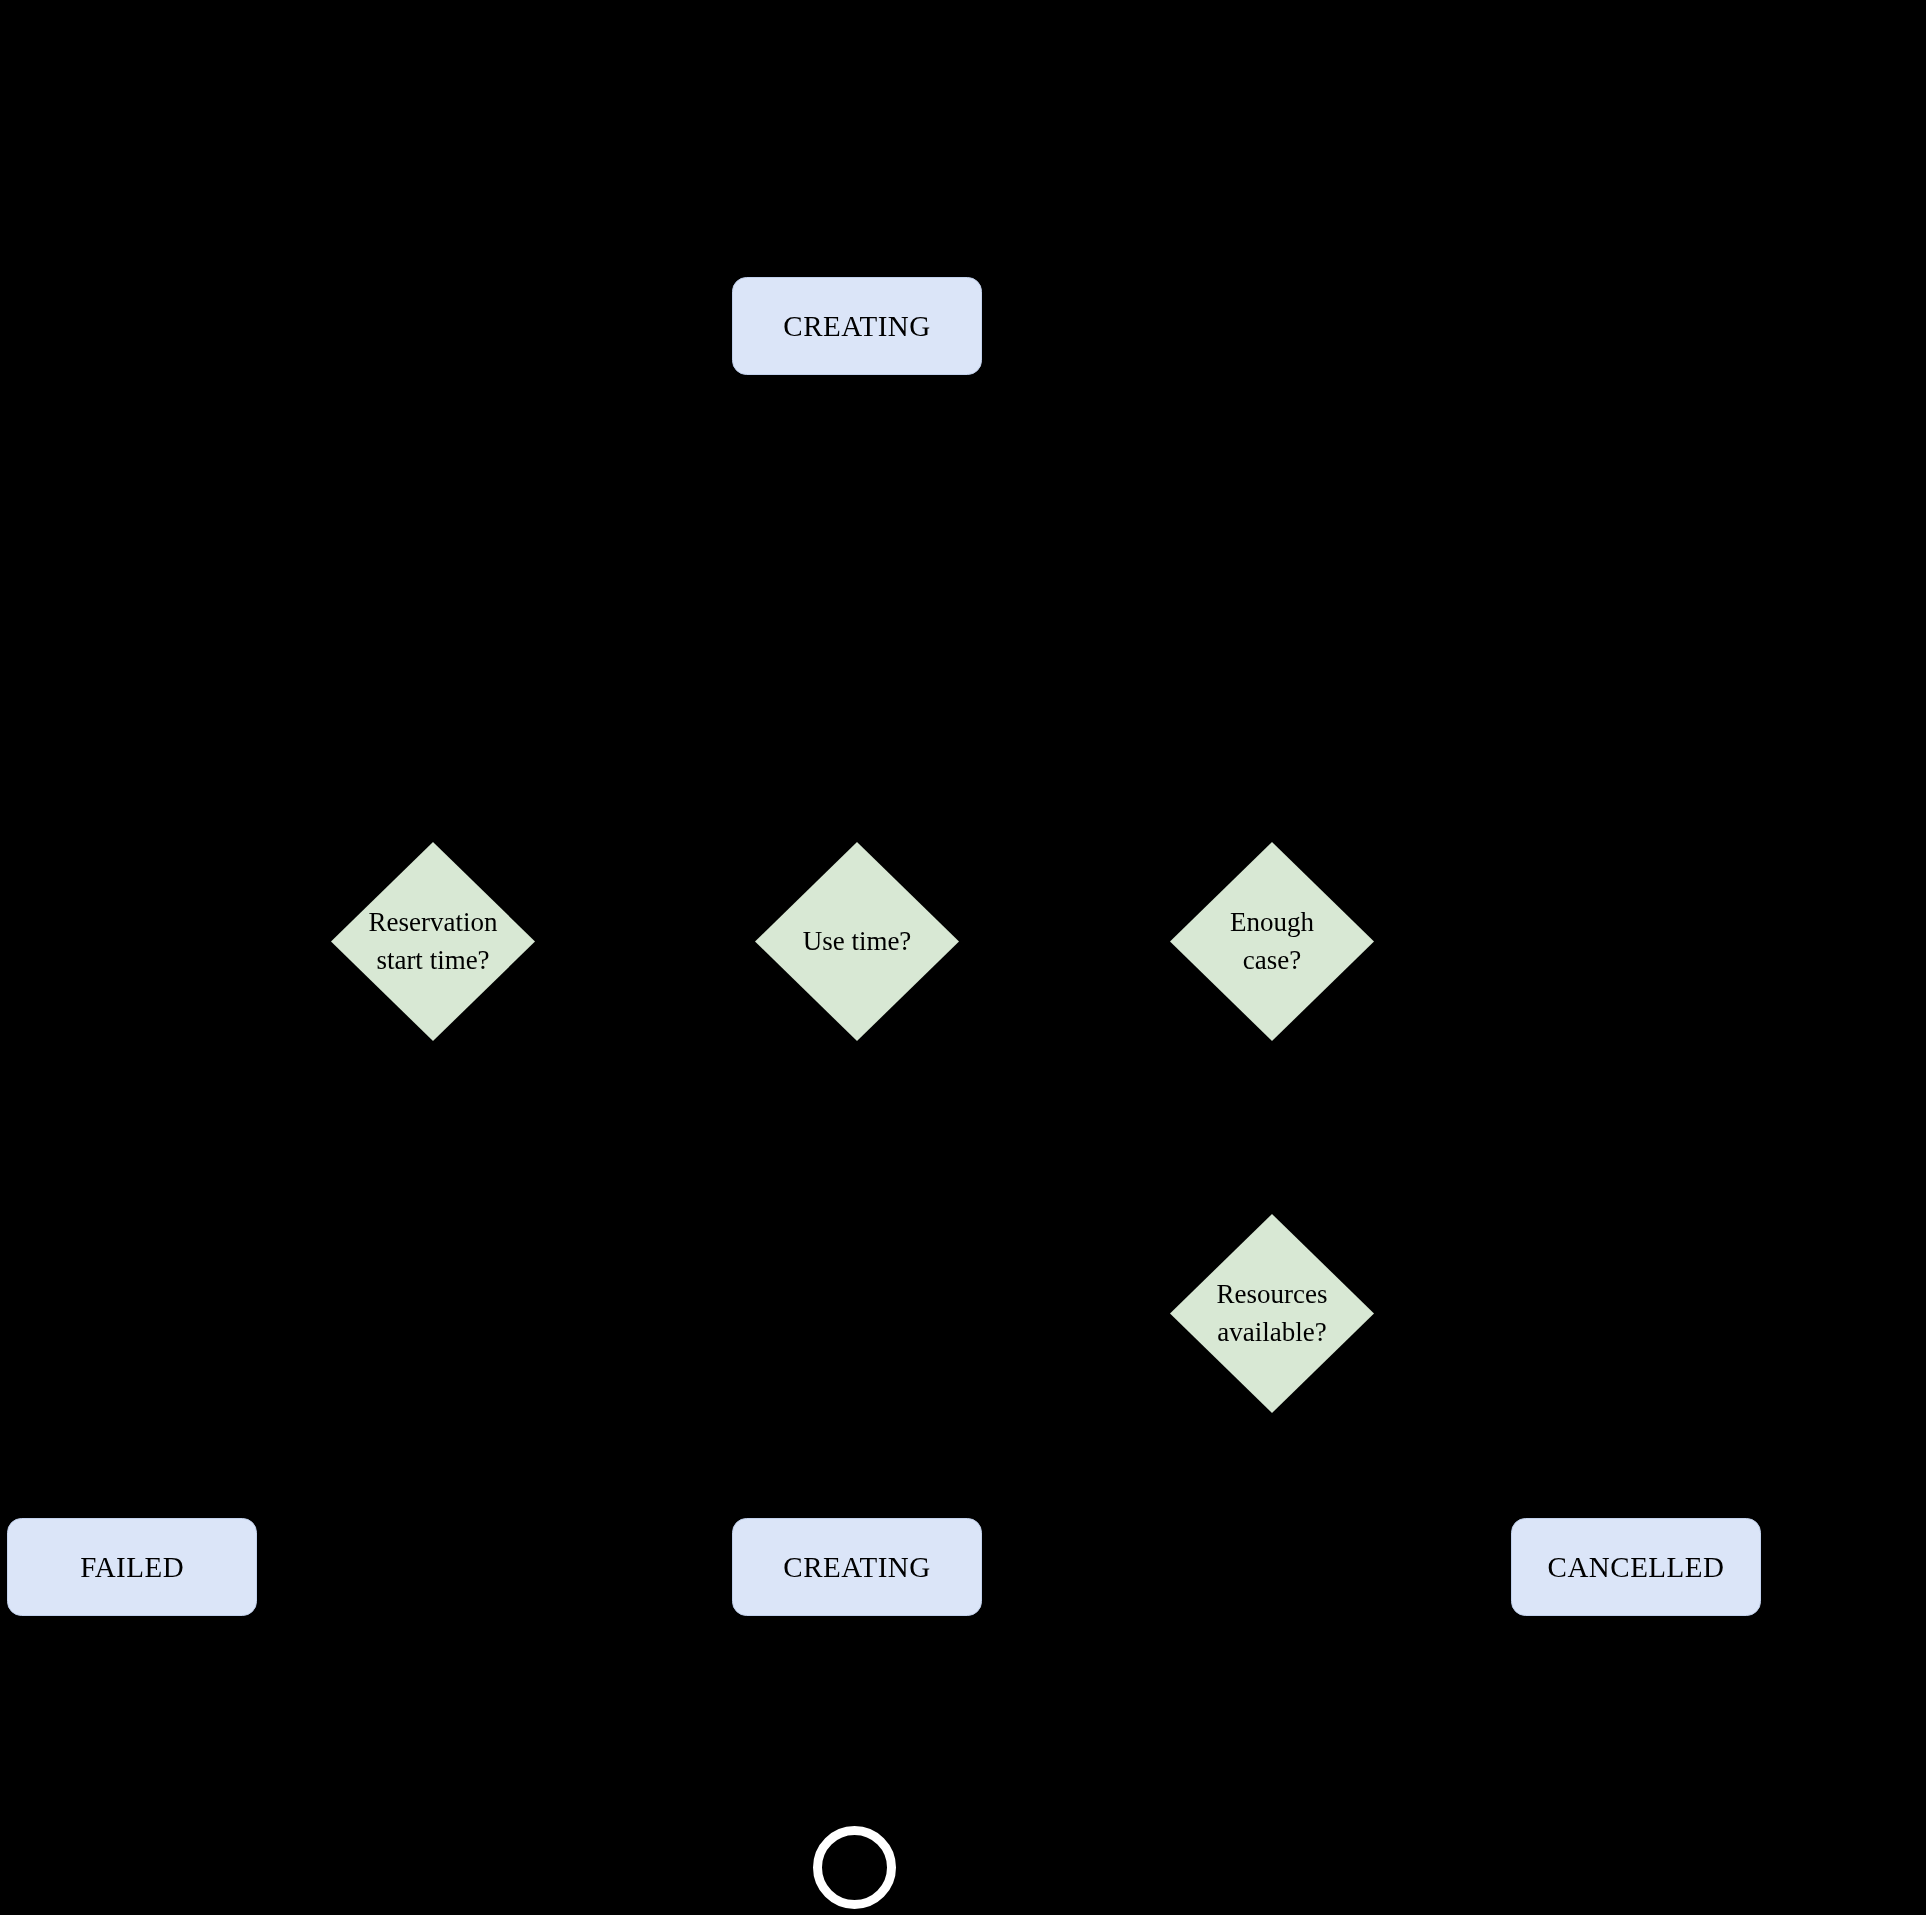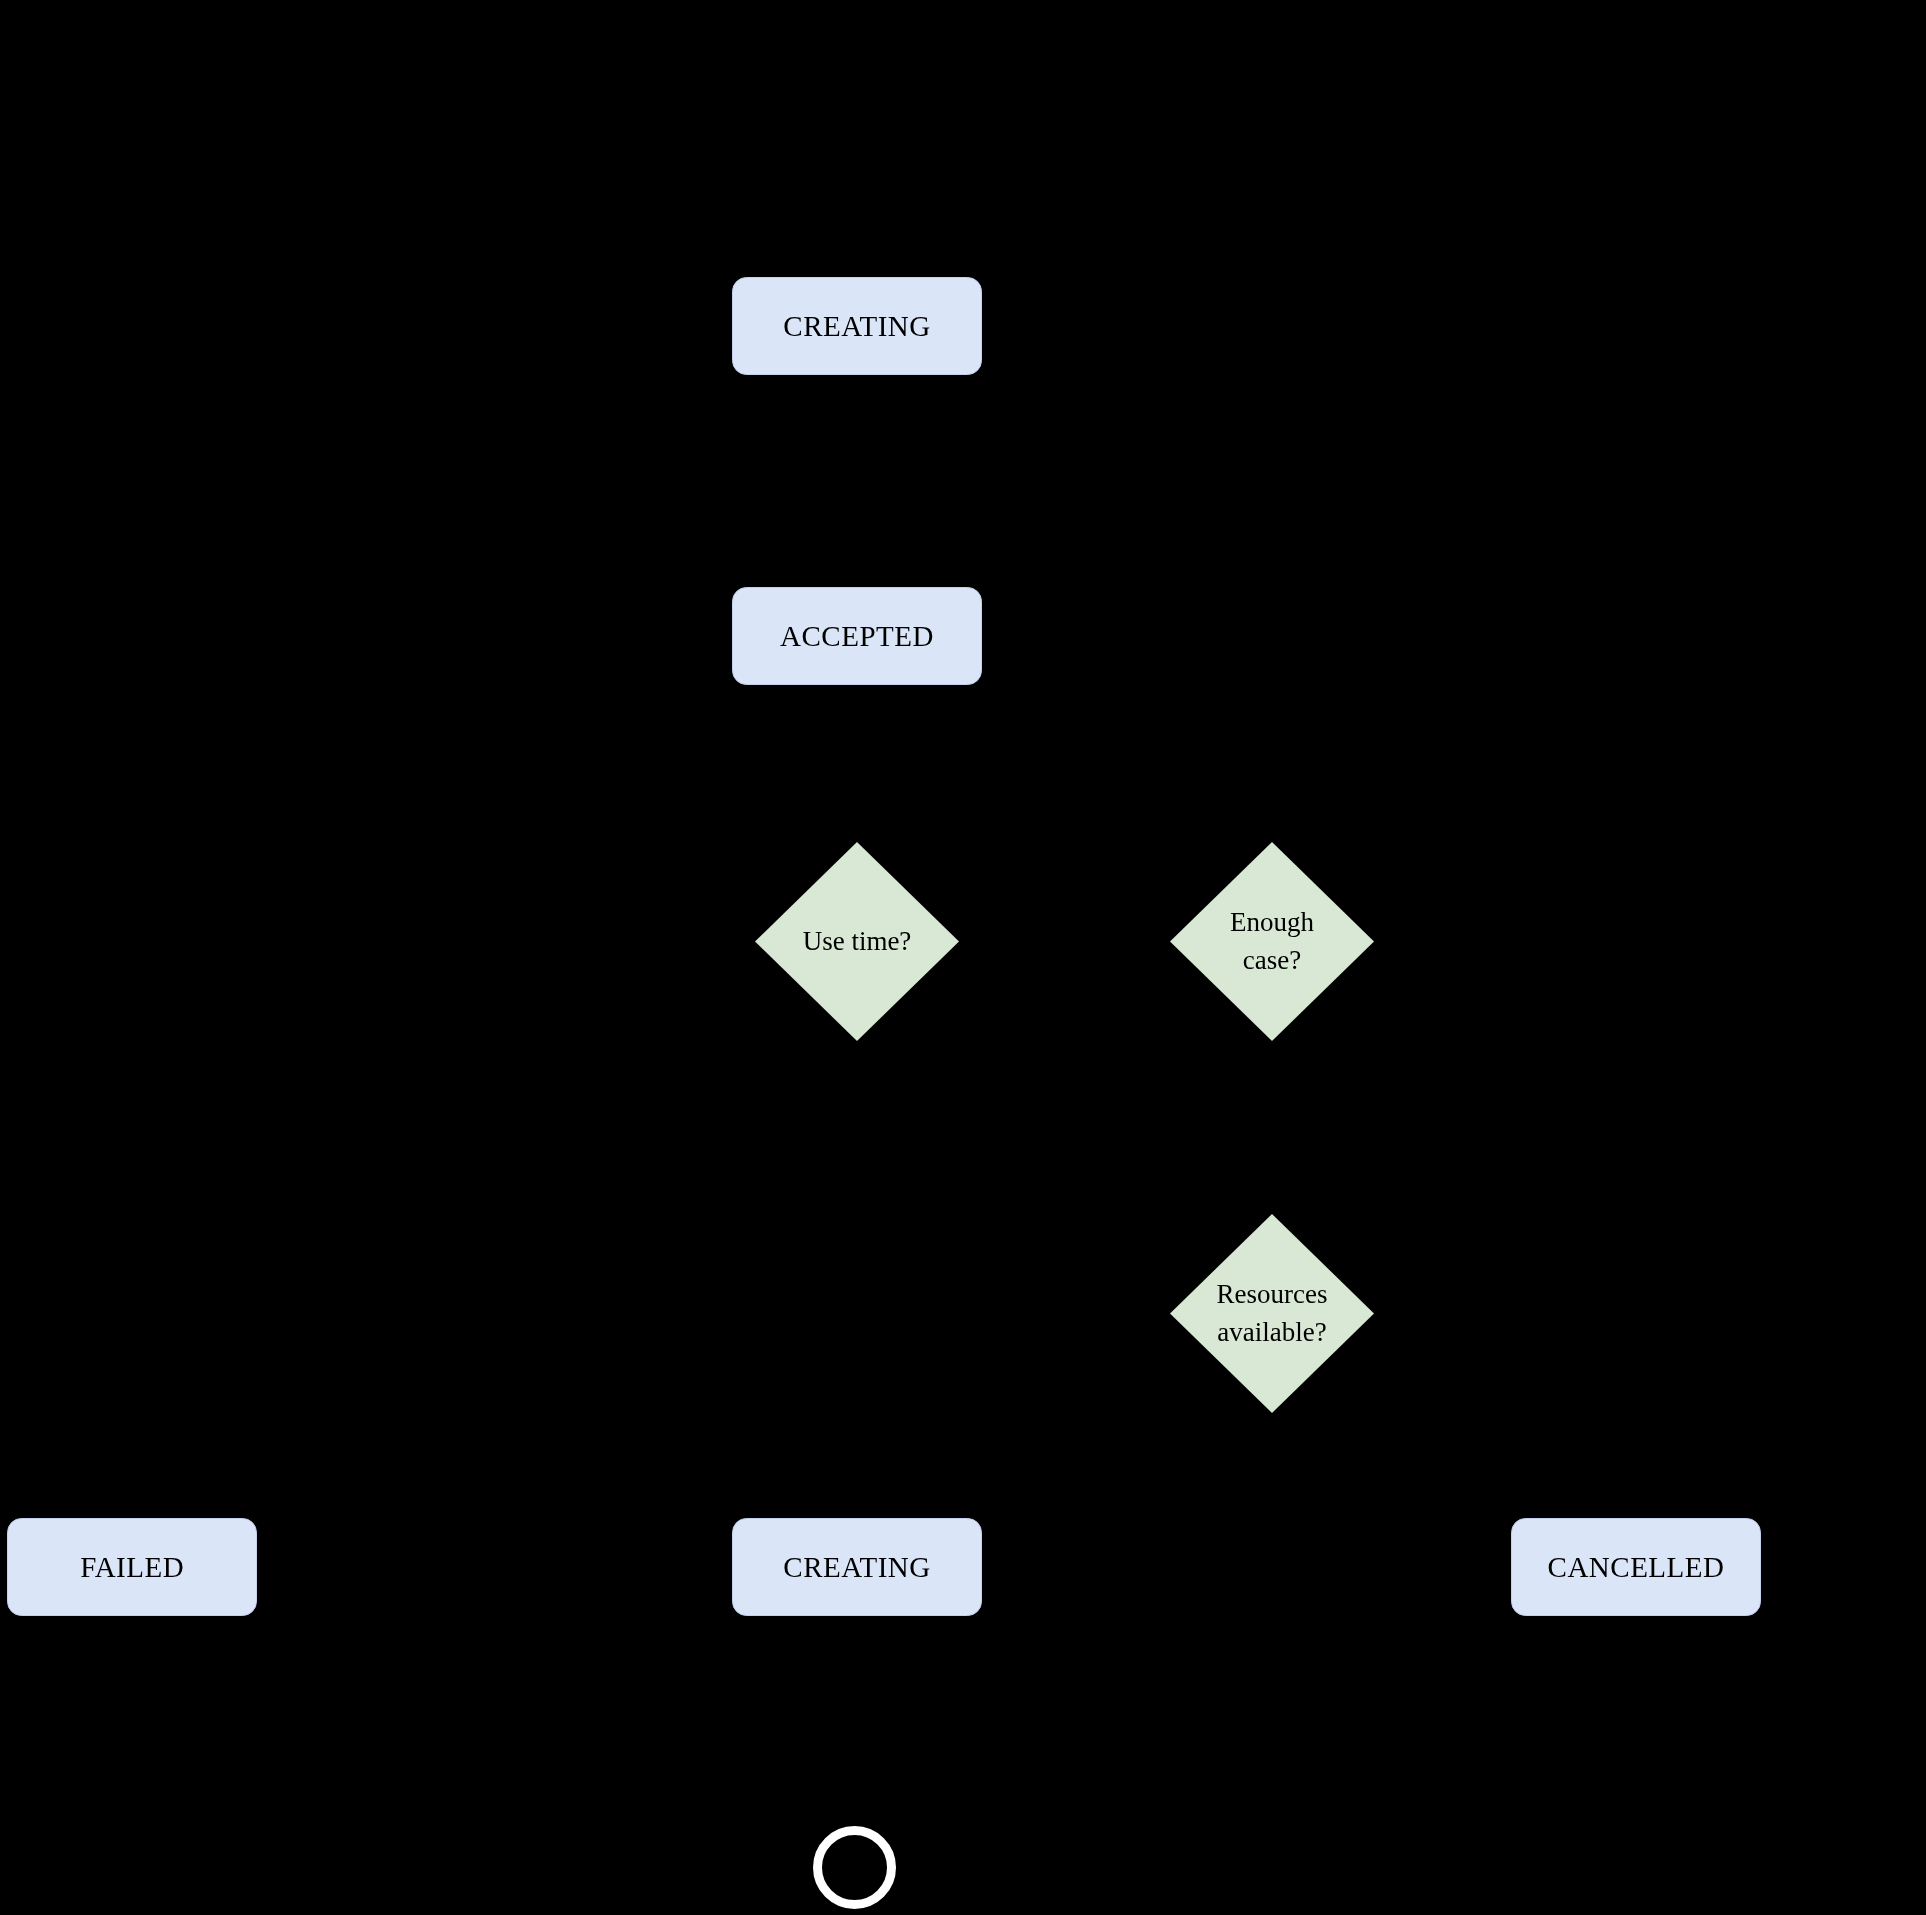--- a/index.html
+++ b/index.html
@@ -67,24 +67,25 @@
 </style>
 </head>
 <body>
 
 <div class="canvas">
 
   <div class="node process" id="node-creating">
     <span>CREATING</span>
   </div>
 
-  <div class="node process" id="node-accepted">
-    <span>ACCEPTED</span>
+
+  <div class="node decision" id="node-reservation-start-time">
+    <span class="decision-label">Reservation
+start time?</span>
   </div>
-
 
   <div class="node decision" id="node-use-case">
     <span class="decision-label">Use time?</span>
   </div>
 
   <div class="node decision" id="node-enough-quota">
     <span class="decision-label">Enough
 case?</span>
   </div>
 

